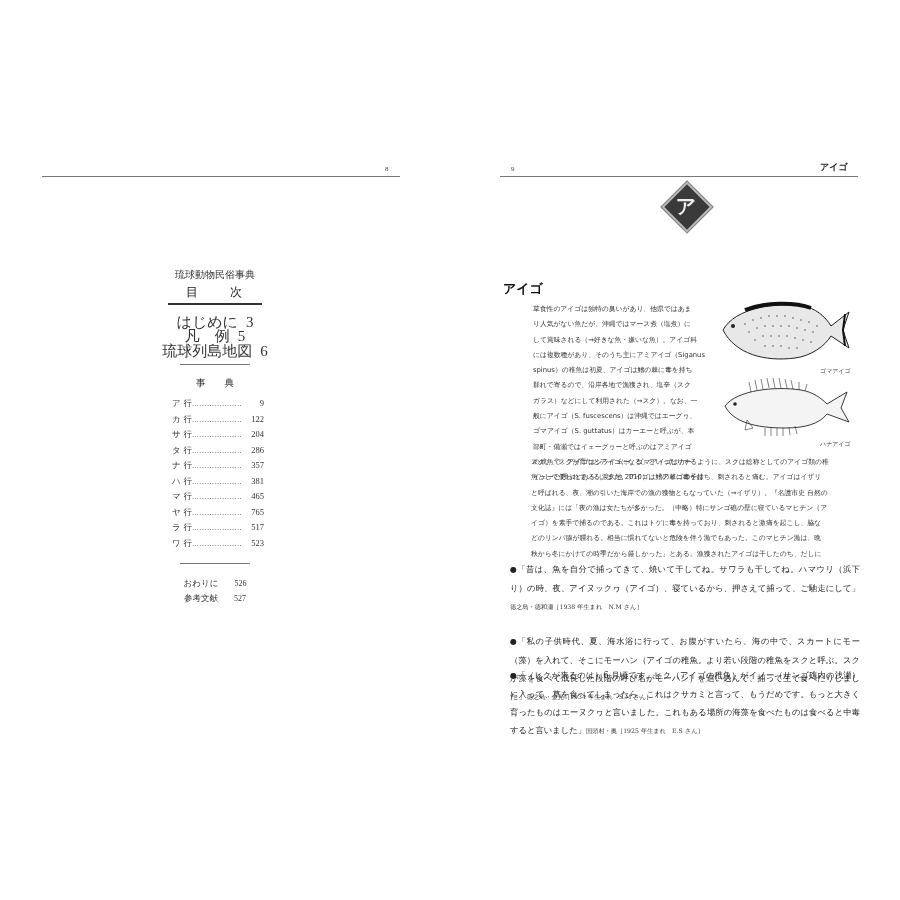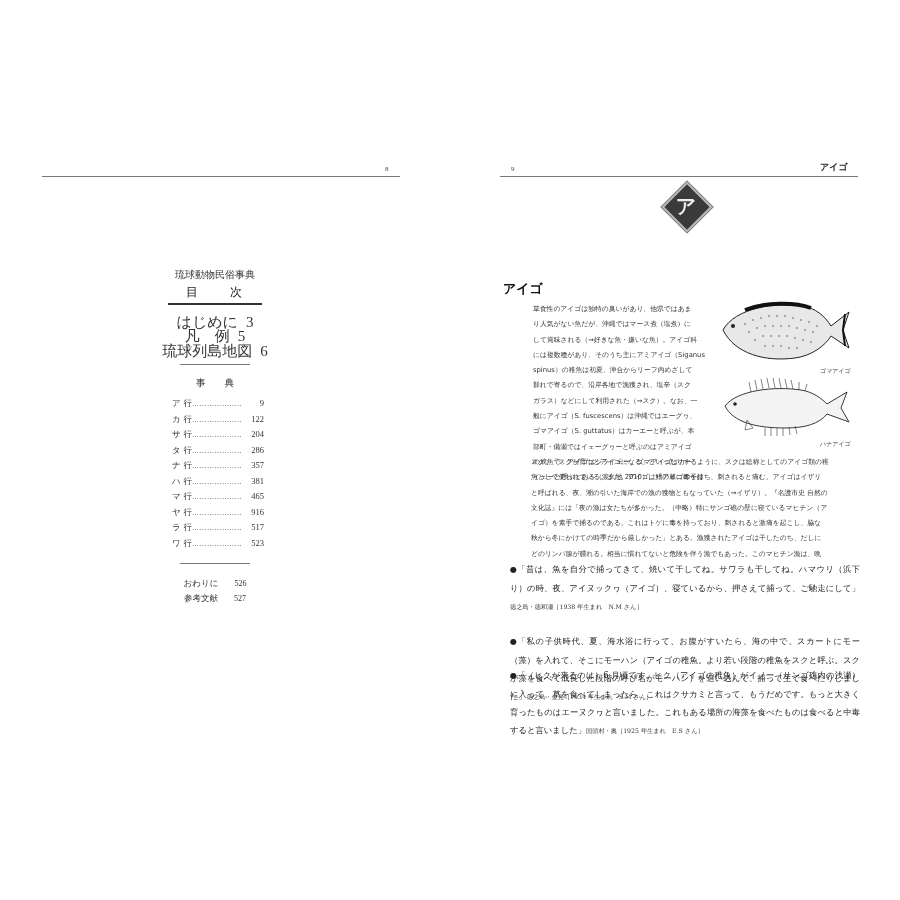--- a/index.html
+++ b/index.html
@@ -94,21 +94,21 @@
           <span class="pg">381</span>
         </div>
         <div class="row">
           <span class="lbl">マ 行</span>
           <span class="dots">…………………</span>
           <span class="pg">465</span>
         </div>
         <div class="row">
           <span class="lbl">ヤ 行</span>
           <span class="dots">…………………</span>
-          <span class="pg">916</span>
+          <span class="pg">765</span>
         </div>
         <div class="row">
           <span class="lbl">ラ 行</span>
           <span class="dots">…………………</span>
           <span class="pg">517</span>
         </div>
         <div class="row">
           <span class="lbl">ワ 行</span>
           <span class="dots">…………………</span>
           <span class="pg">523</span>
@@ -133,21 +133,21 @@
     <div class="diamond-letter">ア</div>
   </div>
 
   <div class="entry-title">アイゴ</div>
 
   <div class="body-text" id="narrow-body" style="left:83px; top:302px; width:183px;">
       <div>草食性のアイゴは独特の臭いがあり、他県ではあま</div>
       <div>り人気がない魚だが、沖縄ではマース煮（塩煮）に</div>
       <div>して賞味される（→好きな魚・嫌いな魚）。アイゴ科</div>
       <div>には複数種があり、そのうち主にアミアイゴ（Siganus</div>
-      <div>spinus）の稚魚は初夏、沖合からリーフ内めざして</div>
+      <div>spinus）の稚魚は初夏、アイゴは鰭の棘に毒を持ち</div>
       <div>群れで寄るので、沿岸各地で漁獲され、塩辛（スク</div>
       <div>ガラス）などにして利用された（→スク）。なお、一</div>
       <div>般にアイゴ（S. fuscescens）は沖縄ではエーグヮ、</div>
       <div>ゴマアイゴ（S. guttatus）はカーエーと呼ぶが、本</div>
       <div>部町・備瀬ではイェーグヮーと呼ぶのはアミアイゴ</div>
       <div>の成魚で、アイゴはシライェー、ゴマアイゴはカー</div>
       <div>イェーと呼ぶとある（渡久地 2010）。「アイゴの子は</div>
     </div>
 
   <svg class="fig" viewBox="0 0 140 150">
@@ -217,22 +217,22 @@
   </svg>
   <div class="fig-cap" style="left:370px; top:367px;">ゴマアイゴ</div>
   <div class="fig-cap" style="left:370px; top:440px;">ハナアイゴ</div>
 
   <div class="body-text" id="wide-body" style="left:81px; top:455px; width:323px;">
       <div>スク」「スクが育つとアイゴになる」といったりするように、スクは総称としてのアイゴ類の稚</div>
       <div>魚として使われている。また、アイゴは鰭の棘に毒を持ち、刺されると痛む。アイゴはイザリ</div>
       <div>と呼ばれる、夜、潮の引いた海岸での漁の獲物ともなっていた（→イザリ）。『名護市史 自然の</div>
       <div>文化誌』には「夜の漁は女たちが多かった。（中略）特にサンゴ礁の壁に寝ているマヒチン（ア</div>
       <div>イゴ）を素手で捕るのである。これはトゲに毒を持っており、刺されると激痛を起こし、脇な</div>
+      <div>どのリンパ腺が腫れる。相当に慣れてないと危険を伴う漁でもあった。このマヒチン漁は、晩</div>
       <div>秋から冬にかけての時季だから厳しかった」とある。漁獲されたアイゴは干したのち、だしに</div>
-      <div>どのリンパ腺が腫れる。相当に慣れてないと危険を伴う漁でもあった。このマヒチン漁は、晩</div>
     </div>
 
   <div id="quotes" style="position:absolute; left:0; top:0;">
       <div class="quote" style="top: 560px;"><span class="bullet">●</span><span>「昔は、魚を自分で捕ってきて、焼いて干してね。サワラも干してね。ハマウリ（浜下り）の時、夜、アイヌックヮ（アイゴ）、寝ているから、押さえて捕って、ご馳走にして」</span><span class="src">徳之島・徳和瀬［1938 年生まれ　N.M さん］</span></div>
       <div class="quote" style="top: 632px;"><span class="bullet">●</span><span>「私の子供時代、夏、海水浴に行って、お腹がすいたら、海の中で、スカートにモー（藻）を入れて、そこにモーハン（アイゴの稚魚。より若い段階の稚魚をスクと呼ぶ。スクが藻を食べて成長した段階の呼び名がモーハン）を追い込んで、捕って生で食べたりしました」</span><span class="src">徳之島・金見［1934 年生まれ　S.M さん］</span></div>
       <div class="quote" style="top: 666px;"><span class="bullet">●</span><span>「（ヒクが来るのは）6 月頃です。ヒク（アイゴの稚魚）がイノー（サンゴ礁内の浅瀬）に入って、草を食べてしまったら、これはクサカミと言って、もうだめです。もっと大きく育ったものはエーヌクヮと言いました。これもある場所の海藻を食べたものは食べると中毒すると言いました」</span><span class="src">国頭村・奥［1925 年生まれ　E.S さん］</span></div>
     </div>
 </div>
 
 </body></html>

